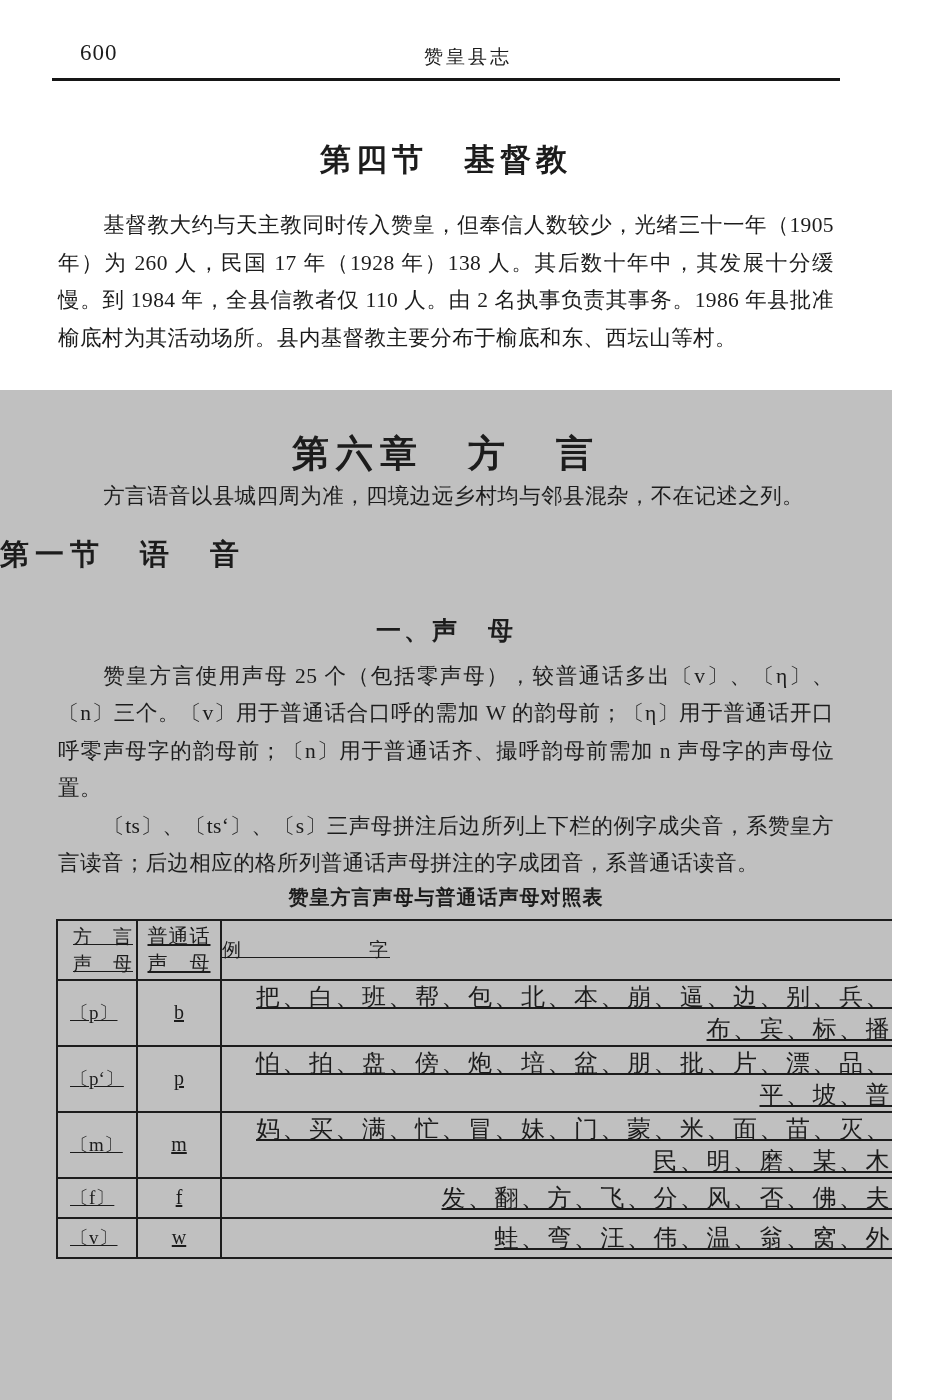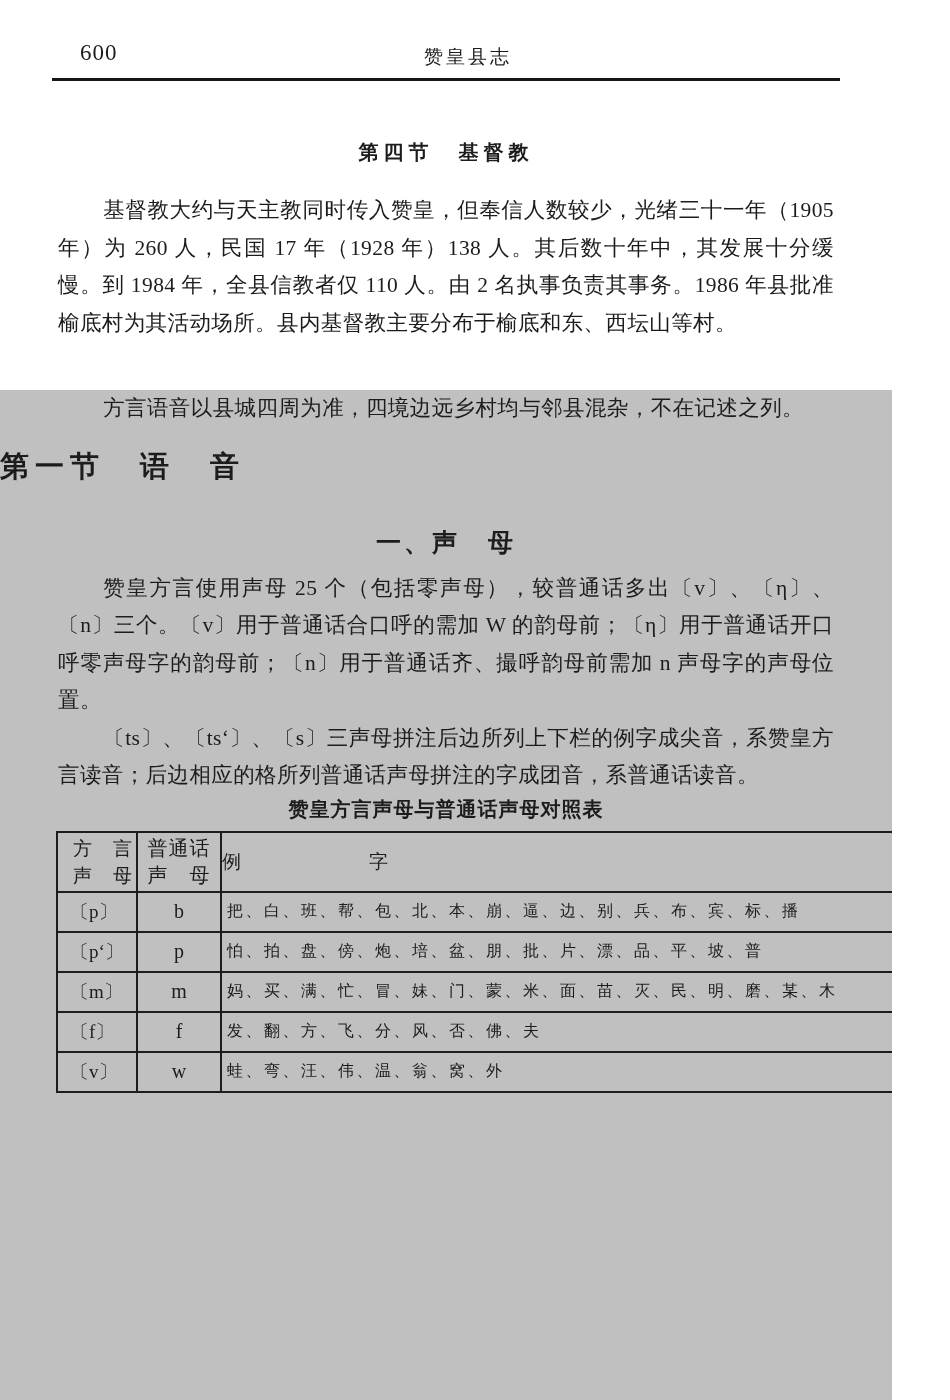--- a/index.html
+++ b/index.html
@@ -26,21 +26,21 @@
   .running-title {
     text-align: center; font-size: 19px; letter-spacing: 3px; padding-top: 6px; padding-left: 44px;
   }
   .header-rule {
     margin: 12px 52px 0 52px;
     border-top: 3px solid #161616;
   }
   .sec4-title {
     margin-top: 58px;
     text-align: center;
-    font-size: 20px;
+    font-size: 31px;
     letter-spacing: 5px;
   }
   .para {
     margin: 0 58px;
     font-size: 21.5px;
     line-height: 37.5px;
     text-align: justify;
     text-indent: 2.1em;
     letter-spacing: 0.4px;
   }
@@ -88,30 +88,31 @@
     line-height: 28px;
     margin-top: 0px;
     letter-spacing: 1px;
   }
   table.initials {
     margin: 8px 56px 0 56px;
     width: 838px;
     border-collapse: collapse;
     table-layout: fixed;
     border: 2px solid #151515;
+    text-decoration: underline;
   }
   table.initials td {
     border: 2px solid #1d1d1d;
     vertical-align: middle;
   }
   td.h-cell { height: 60px; font-size: 18px; }
   .h-line { text-align: center; line-height: 27px; letter-spacing: 1px; }
   td.col-dialect { width: 80px; padding-left: 12px; font-size: 19px; }
   td.col-mandarin { width: 84px; text-align: center; font-size: 20px; }
-  td.col-examples { padding-left: 5px; font-size: 16px; letter-spacing: 2.5px; }
+  td.col-examples { padding-left: 12px; font-size: 24px; letter-spacing: 2.5px; text-align: right; }
   td.h-examples { font-size: 19px; letter-spacing: 2px; }
   tr.data-row { height: 40px; }
 </style>
 </head>
 <body>
 
 <div class="page">
 
   <div class="top-section">
 
@@ -121,20 +122,21 @@
     </div>
     <div class="header-rule"></div>
 
     <h2 class="sec4-title">第四节　基督教</h2>
 
     <p class="para sec4-para">基督教大约与天主教同时传入赞皇，但奉信人数较少，光绪三十一年（1905 年）为 260 人，民国 17 年（1928 年）138 人。其后数十年中，其发展十分缓慢。到 1984 年，全县信教者仅 110 人。由 2 名执事负责其事务。1986 年县批准榆底村为其活动场所。县内基督教主要分布于榆底和东、西坛山等村。</p>
   </div>
 
   <div class="gray-section">
 
+    <h1 class="chapter-title">第六章　方　言</h1>
 
     <p class="para ch-para2">方言语音以县城四周为准，四境边远乡村均与邻县混杂，不在记述之列。</p>
 
     <h2 class="sec1-title">第一节　语　音</h2>
 
     <h3 class="sub-title">一、声　母</h3>
 
     <p class="para ph-para1">赞皇方言使用声母 25 个（包括零声母），较普通话多出〔v〕、〔η〕、〔n〕三个。〔v〕用于普通话合口呼的需加 W 的韵母前；〔η〕用于普通话开口呼零声母字的韵母前；〔n〕用于普通话齐、撮呼韵母前需加 n 声母字的声母位置。</p>
     <p class="para">〔ts〕、〔ts‘〕、〔s〕三声母拼注后边所列上下栏的例字成尖音，系赞皇方言读音；后边相应的格所列普通话声母拼注的字成团音，系普通话读音。</p>
 

